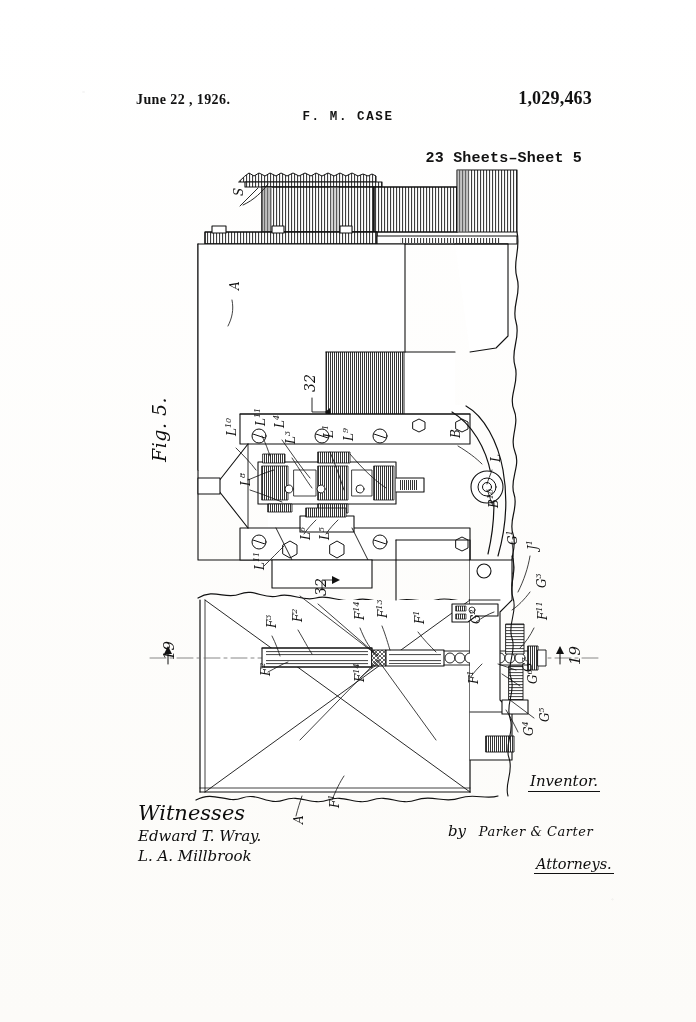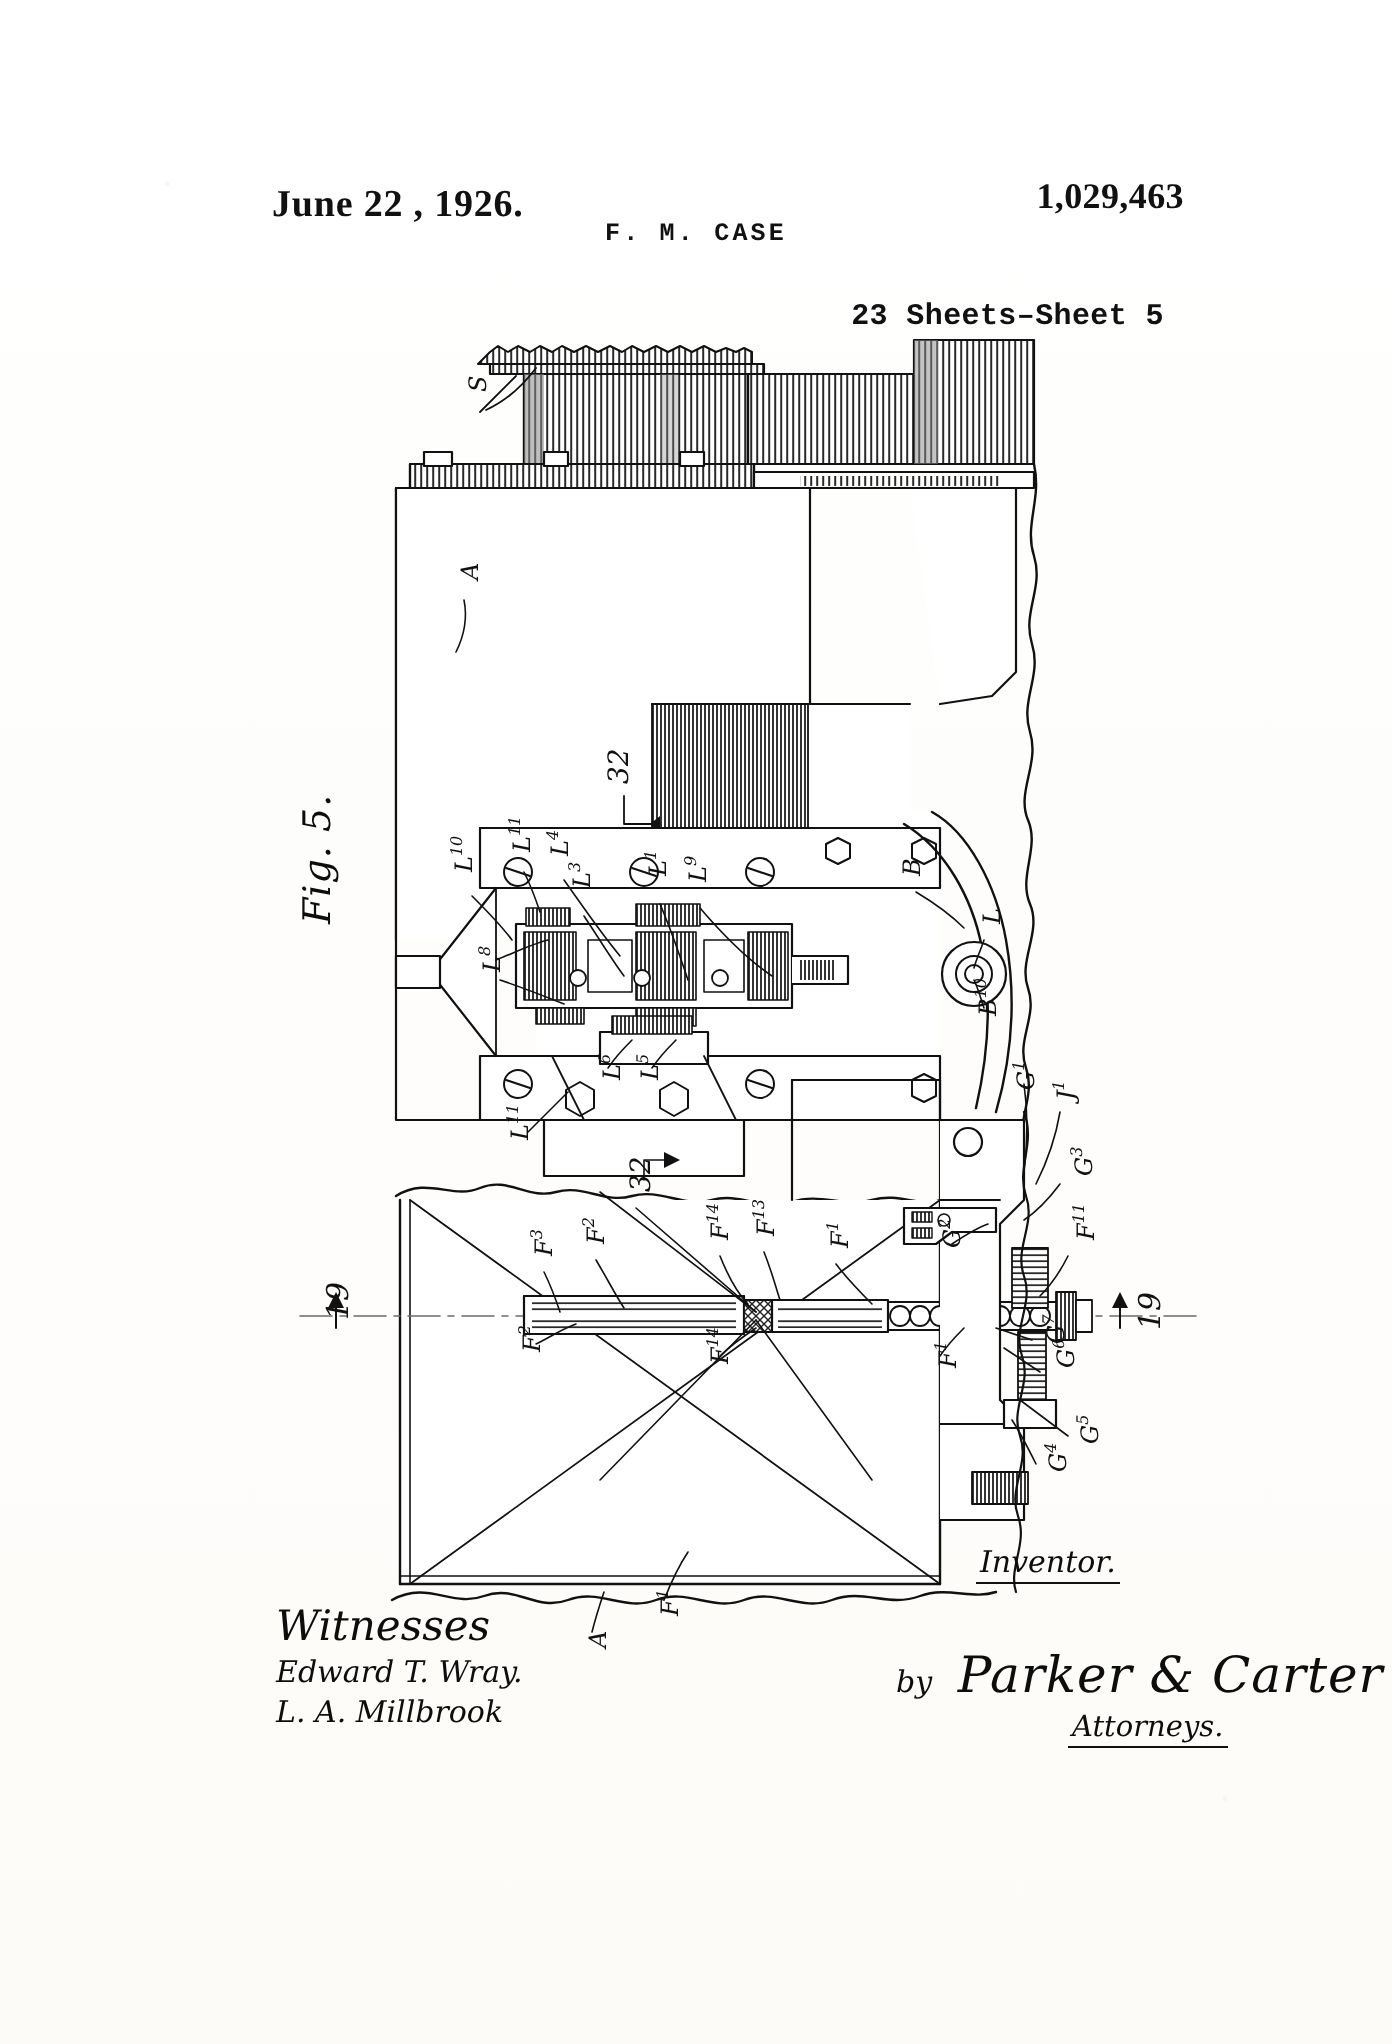--- a/index.html
+++ b/index.html
@@ -21,21 +21,21 @@
       radial-gradient(circle at 61% 71%, rgba(0,0,0,.03) 0 1px, transparent 1.4px),
       radial-gradient(circle at 88% 88%, rgba(0,0,0,.03) 0 1px, transparent 1.4px),
       linear-gradient(#ffffff,#fcfbf8);
   }
 
   
   .hdr{position:absolute;left:0;top:0;width:696px;height:175px;}
   .hdr .date{
     position:absolute;left:136px;top:92px;
     font-family:"Liberation Serif",serif;
-    font-weight:bold;font-size:19px;letter-spacing:.4px;
+    font-weight:bold;font-size:14px;letter-spacing:.4px;
     white-space:nowrap;
   }
   .hdr .patno{
     position:absolute;right:104px;top:88px;
     font-family:"Liberation Serif",serif;
     font-weight:bold;font-size:18px;letter-spacing:.2px;
     white-space:nowrap;
   }
   .hdr .inv{
     position:absolute;left:0;right:0;top:110px;
@@ -80,24 +80,24 @@
     left:148px;top:462px;
     font-size:19px;
     transform:rotate(-90deg);
     transform-origin:left top;
     letter-spacing:.5px;
   }
   .witness{left:138px;top:800px;font-size:15px;}
   .witness div{margin-bottom:1px;}
   .witness .w0{font-size:21px;}
   .inventor{left:455px;top:772px;font-size:15px;text-align:left;}
-  .inventor .i0{font-size:15px;margin-left:33px;border-bottom:1px solid #111;display:inline-block;padding:0 2px;}
+  .inventor .i0{font-size:15px;margin-left:73px;border-bottom:1px solid #111;display:inline-block;padding:0 2px;}
   .inventor .i1{font-size:15.5px;border-bottom:1px solid #111;display:inline-block;padding:0 2px;margin-top:1px;}
   .byline{left:448px;top:822px;font-size:15px;}
-  .byline .bigsig{font-size:25px;margin-left:8px;letter-spacing:.5px;}
+  .byline .bigsig{font-size:13px;margin-left:8px;letter-spacing:.5px;}
   .attorneys{left:534px;top:855px;font-size:14.5px;border-bottom:1px solid #111;padding:0 2px;}
 
   
   .ref{
     position:absolute;
     font-family:"DejaVu Serif",serif;
     font-style:italic;
     font-size:12px;
     color:#111;
     white-space:nowrap;

